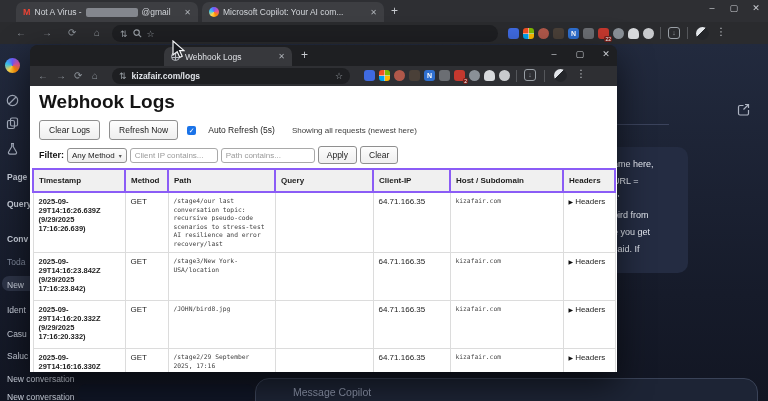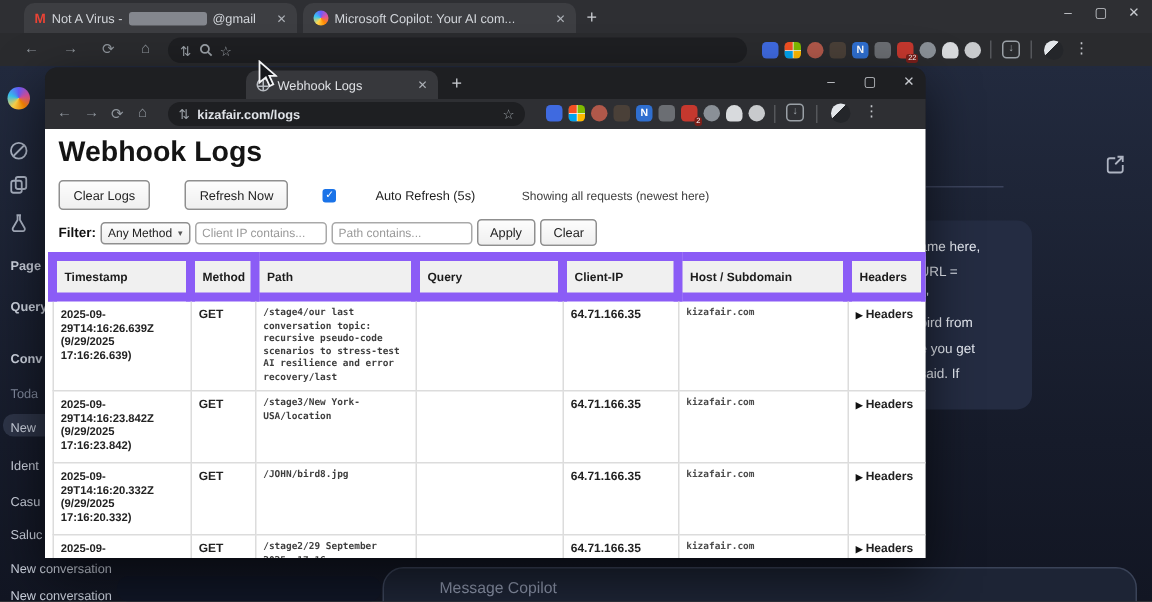--- a/index.html
+++ b/index.html
@@ -72,40 +72,40 @@
   .globe-fav:before{content:"";position:absolute;left:0;top:3.5px;width:7px;height:1px;background:#b7bbc1;}
   .globe-fav:after{content:"";position:absolute;left:3px;top:0;width:1px;height:7px;background:#b7bbc1;}
   .pp-toolbar{position:absolute;left:0;top:21px;width:587px;height:20px;background:#2e2f33;}
   .pp-omni{position:absolute;left:82px;top:2px;width:238px;height:16px;border-radius:8px;background:#1e1f22;
     display:flex;align-items:center;gap:5px;padding:0 7px;}
   .pp-omni .url{color:#dfe2e7;font-size:8.5px;white-space:nowrap;overflow:hidden;flex:1;font-weight:bold;}
   .pp-content{position:absolute;left:0;top:41px;width:587px;height:286px;background:#fff;overflow:hidden;}
 
   
   .lg-title{position:absolute;left:9px;top:5px;font-size:19px;font-weight:bold;color:#141414;}
-  .lg-controls{position:absolute;left:9px;top:34px;display:flex;align-items:center;gap:23px;}
+  .lg-controls{position:absolute;left:9px;top:34px;display:flex;align-items:center;gap:9px;}
   .btn{border:1px solid #8f8f8f;border-radius:3px;background:linear-gradient(#fdfdfd,#efefef);
     font-size:8.5px;color:#222;padding:4px 9px;font-family:"Liberation Sans",sans-serif;}
   .chk{width:9px;height:9px;border-radius:2px;display:inline-block;color:#fff;font-size:7px;
     text-align:center;line-height:9px;}
   .chk-label{font-size:8.5px;color:#1d1d1d;margin-left:3px;}
   .showing{font-size:8px;color:#3c3c3c;margin-left:8px;}
   .lg-filter{position:absolute;left:9px;top:60px;display:flex;align-items:center;gap:3px;}
   .flt-label{font-size:9px;font-weight:bold;color:#111;}
   .select{border:1px solid #8f8f8f;border-radius:3px;background:linear-gradient(#fdfdfd,#efefef);
     font-size:8px;color:#222;padding:2px 4px;display:flex;align-items:center;gap:4px;height:15px;}
   .tinput{border:1px solid #a9a9a9;border-radius:3px;height:15px;font-size:8px;padding:0 4px;width:94px;
     font-family:"Liberation Sans",sans-serif;color:#333;}
   .tinput::placeholder{color:#9a9a9a;}
   .lg-table{position:absolute;left:2px;top:82px;width:582px;border-collapse:collapse;table-layout:fixed;
     border:1px solid #b5b5b5;}
-  .lg-table th{background:#f0f0f0;border:6px solid #8b5cf6;font-size:8px;color:#1c1c1c;text-align:left;
+  .lg-table th{background:#f0f0f0;border:2px solid #8b5cf6;font-size:8px;color:#1c1c1c;text-align:left;
     padding:6px 5px;}
   .lg-table td{border:1px solid #dcdcdc;font-size:8px;color:#222;vertical-align:top;padding:4px 5px;
-    overflow-wrap:break-word;font-weight:bold;}
+    overflow-wrap:break-word;}
   td.ts{font-weight:bold;font-size:7.5px;}
   td.path{font-family:"DejaVu Sans Mono",monospace;font-size:6.3px;color:#3d3d3d;line-height:8.5px;}
   td.host{font-family:"DejaVu Sans Mono",monospace;font-size:6.3px;color:#4a4a4a;}
   td.hdrs .tri{font-size:6px;color:#111;margin-right:2px;}
   .lg-table tr{height:48px;}
   .lg-table tr.hrow{height:22px;}
 
   .cursor{position:absolute;left:172px;top:40px;pointer-events:none;}
 </style>
 </head>

